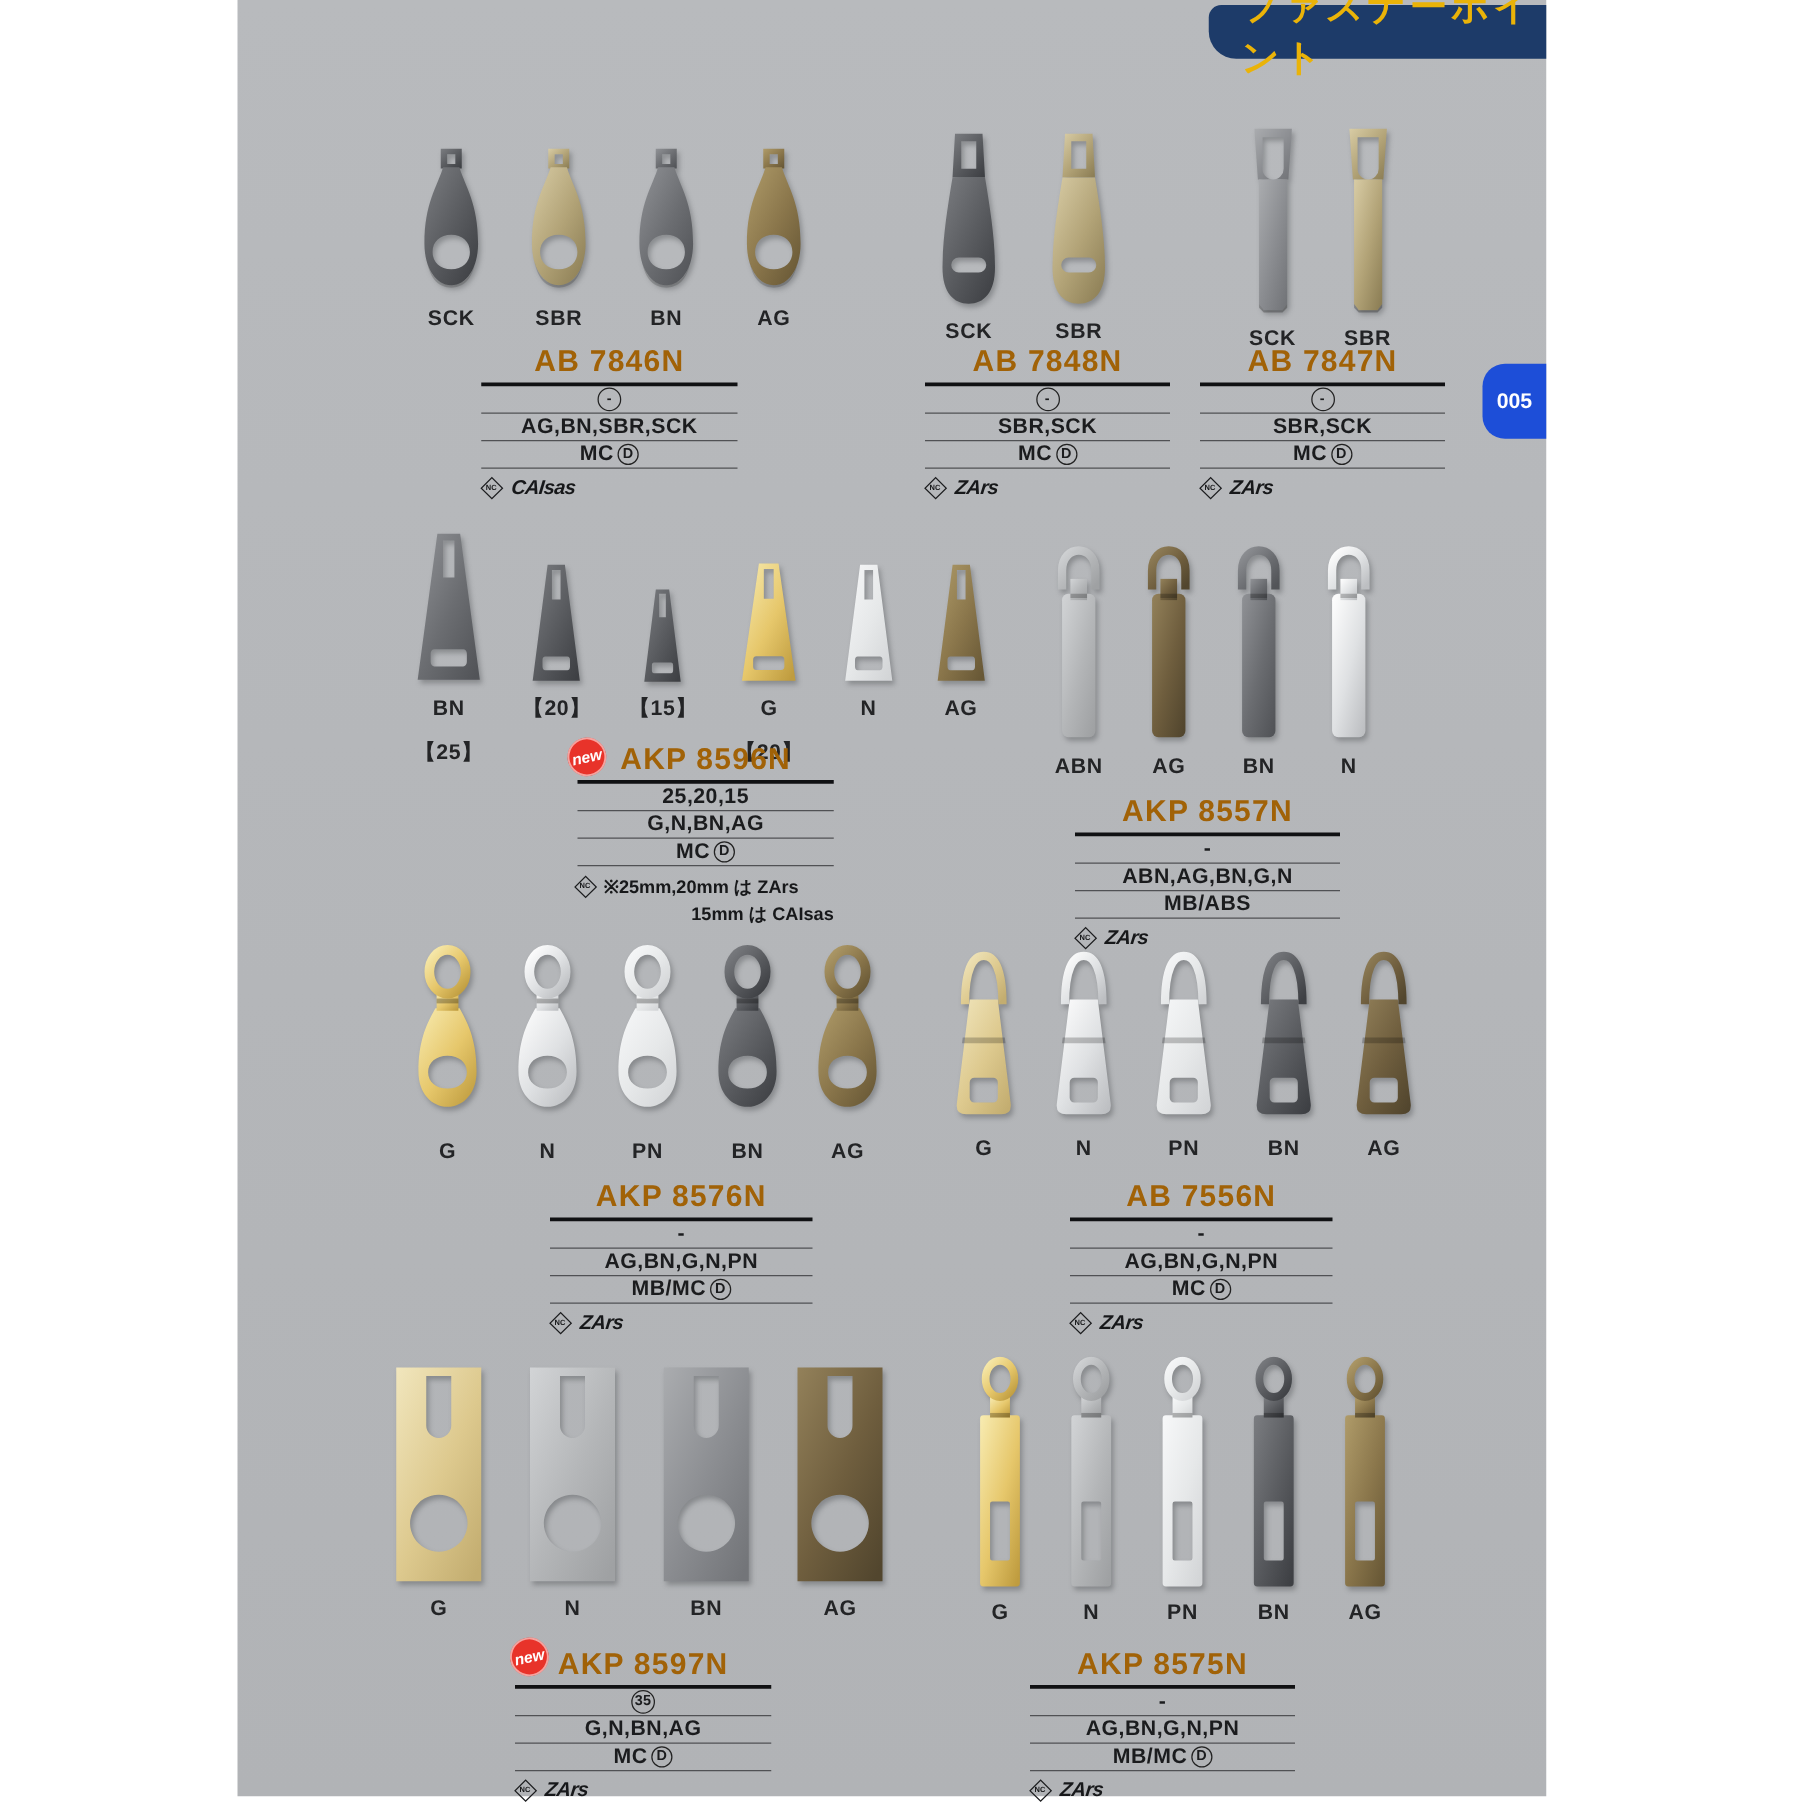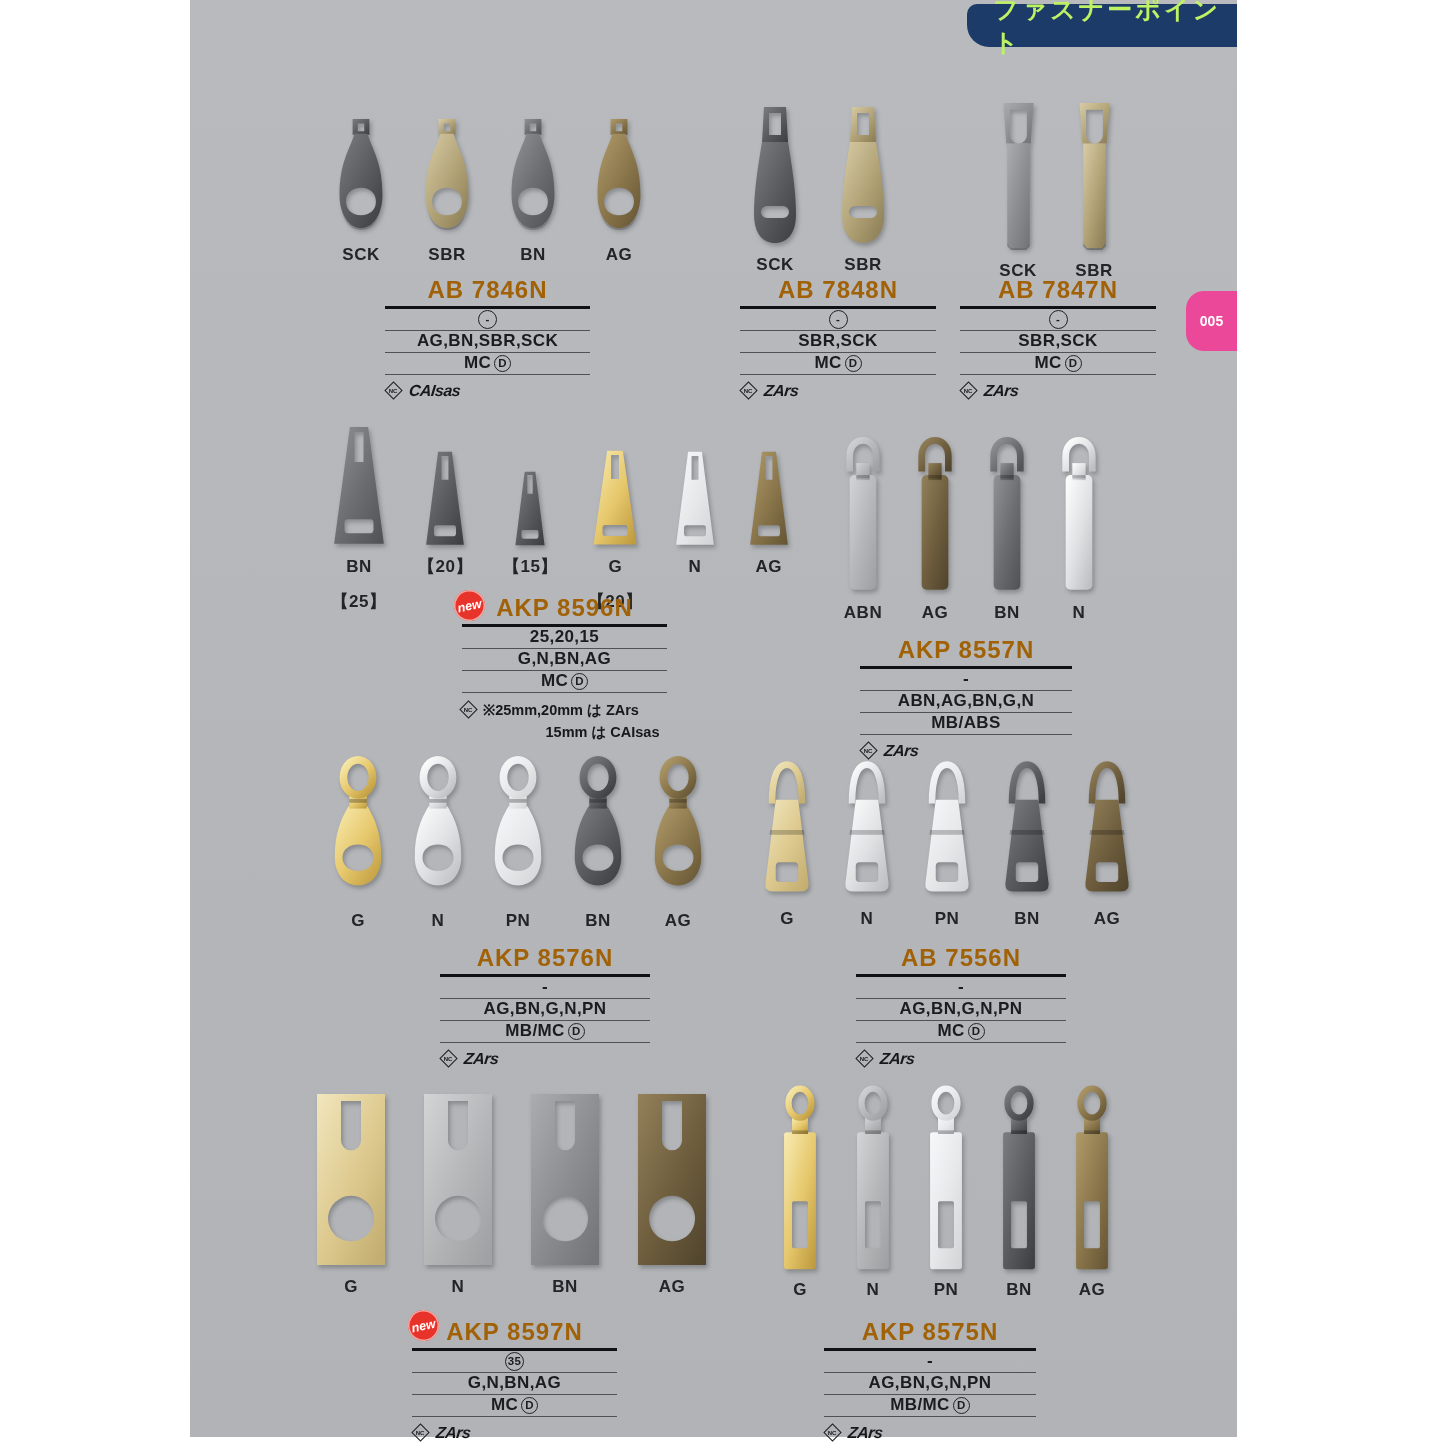--- a/index.html
+++ b/index.html
@@ -2,24 +2,24 @@
 <html><head>
 <meta charset="utf-8">
 <style>
   html,body{margin:0;padding:0;background:#fff;}
   .canvas{position:relative;width:1445px;height:1445px;background:#ffffff;overflow:hidden;
           font-family:"Liberation Sans",sans-serif;color:#17181a;}
   .page{position:absolute;left:190px;top:0;width:1047px;height:1437px;
         background:linear-gradient(180deg,#b8babd 0%,#b4b6b9 55%,#b1b3b6 100%);}
   .banner{position:absolute;left:967px;top:4px;width:270px;height:43px;background:#1d3b69;
           border-radius:10px 0 0 22px;display:flex;align-items:center;padding-left:26px;
-          box-sizing:border-box;color:#bef264;font-size:25px;font-weight:bold;letter-spacing:3px;}
-  .tab005{position:absolute;left:1186px;top:291px;width:51px;height:60px;background:#ec4899;
+          box-sizing:border-box;color:#eab308;font-size:30px;font-weight:bold;letter-spacing:3px;}
+  .tab005{position:absolute;left:1186px;top:291px;width:51px;height:60px;background:#1d4ed8;
           border-radius:18px 0 0 18px;color:#fff;display:flex;align-items:center;justify-content:center;
-          font-size:14px;font-weight:bold;}
+          font-size:17px;font-weight:bold;}
   
   .items{position:absolute;display:flex;align-items:flex-end;}
   .col{display:flex;flex-direction:column;align-items:center;}
   .ph{display:flex;align-items:flex-end;justify-content:center;}
   .ph svg{filter:drop-shadow(2px 3px 2px rgba(55,56,60,0.35));display:block;}
   .lab{font-size:17px;font-weight:bold;color:#232426;margin-top:9px;line-height:1.15;
        letter-spacing:0.5px;text-align:center;white-space:nowrap;}
   .lab.sub{margin-top:15px;min-height:19px;}
   .g1{left:322px;top:118px;gap:8px}  .g1 .col{width:78px} .g1 svg{width:56px;height:118px}
   .g2{left:736px;top:106px;gap:10px} .g2 .col{width:78px} .g2 svg{width:52px;height:140px}
@@ -53,21 +53,21 @@
   .circ{display:inline-flex;align-items:center;justify-content:center;width:19px;height:19px;
         border:1.7px solid #222;border-radius:50%;font-size:11.5px;font-weight:bold;box-sizing:border-box;}
   .circ.sm{width:17px;height:17px;margin-left:1px;}
   .brand{display:flex;align-items:center;gap:9px;margin-top:7px;padding-left:2px;}
   .bt{font-style:italic;font-weight:bold;font-size:16px;letter-spacing:-0.5px;
       display:inline-block;transform:skewX(-6deg);}
   .dia{width:11px;height:11px;border:1.8px solid #1c1d1f;transform:rotate(45deg);
        display:inline-flex;align-items:center;justify-content:center;flex:none;}
   .dia i{transform:rotate(-45deg);font-size:6px;font-style:normal;font-weight:bold;line-height:1;}
   .note{display:flex;align-items:center;gap:8px;margin-top:8px;font-size:14.5px;font-weight:bold;
-        text-align:center;line-height:1.25;}
+        text-align:right;line-height:1.25;}
   .note.n2{display:block;margin-top:4px;padding-left:76px;}
   .badge{position:absolute;left:-4px;top:-8px;width:31px;height:31px;border-radius:50%;
          background:#e8332a;color:#fff;display:flex;align-items:center;justify-content:center;
          font-size:12.5px;font-weight:bold;font-style:italic;transform:rotate(-12deg);
          box-shadow:inset 0 0 0 1.5px rgba(255,255,255,0.55);}
   .s4 .badge{left:-8px;top:-4px;}
   .hidden-defs{position:absolute;width:0;height:0;overflow:hidden;}
 </style>
 </head>
 <body>

